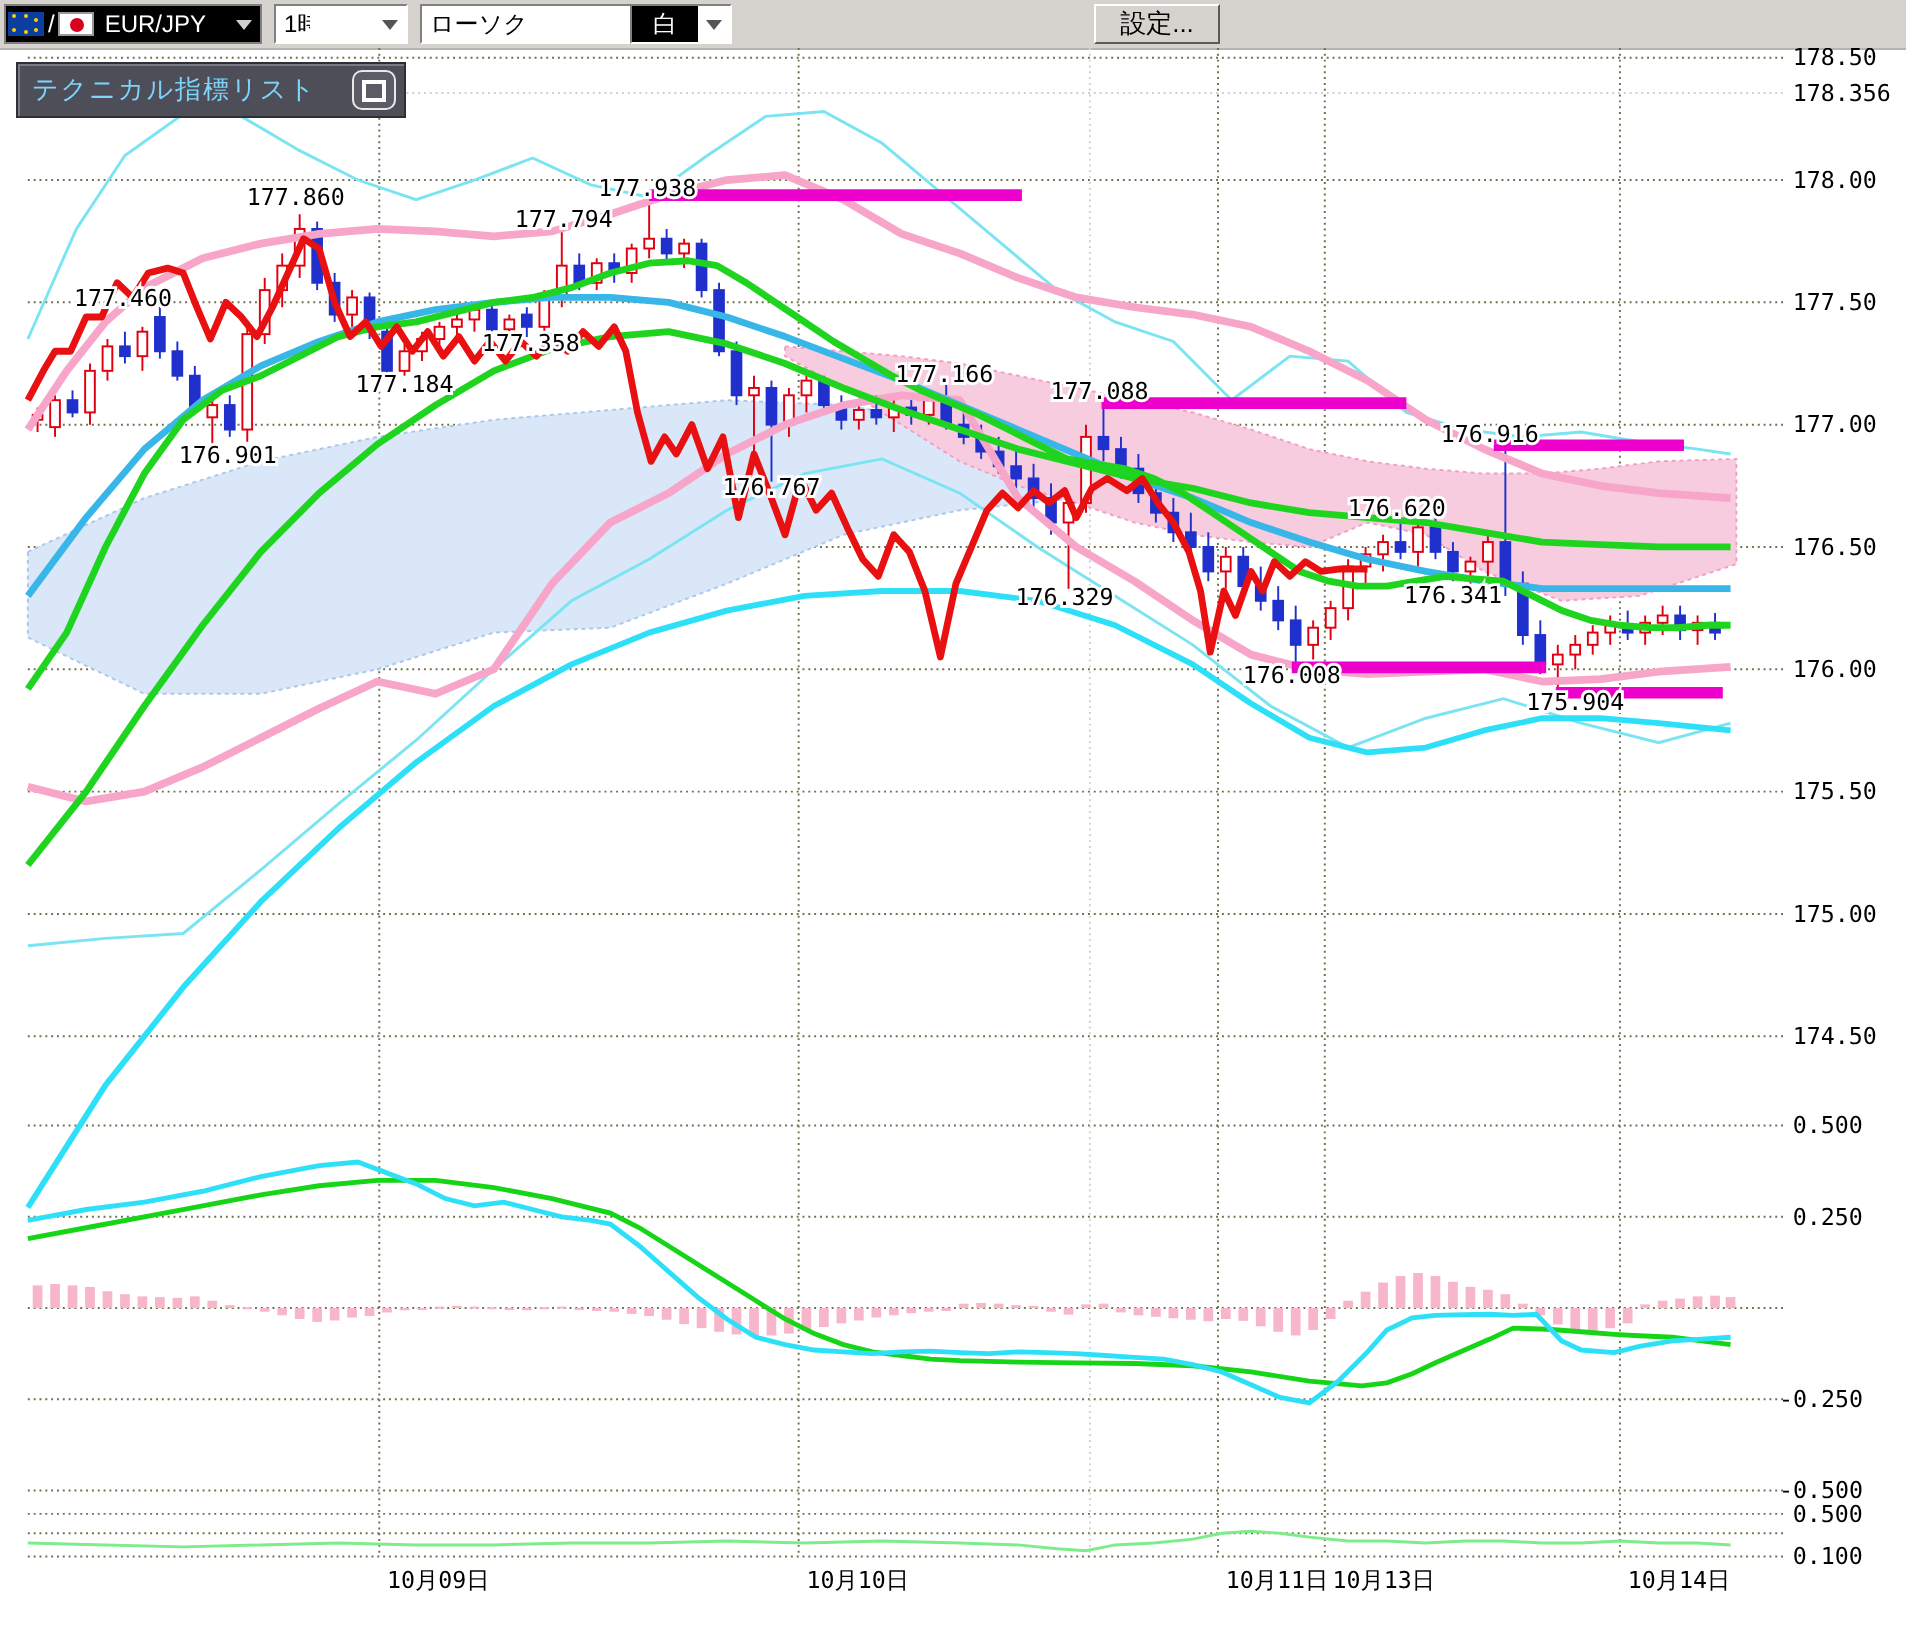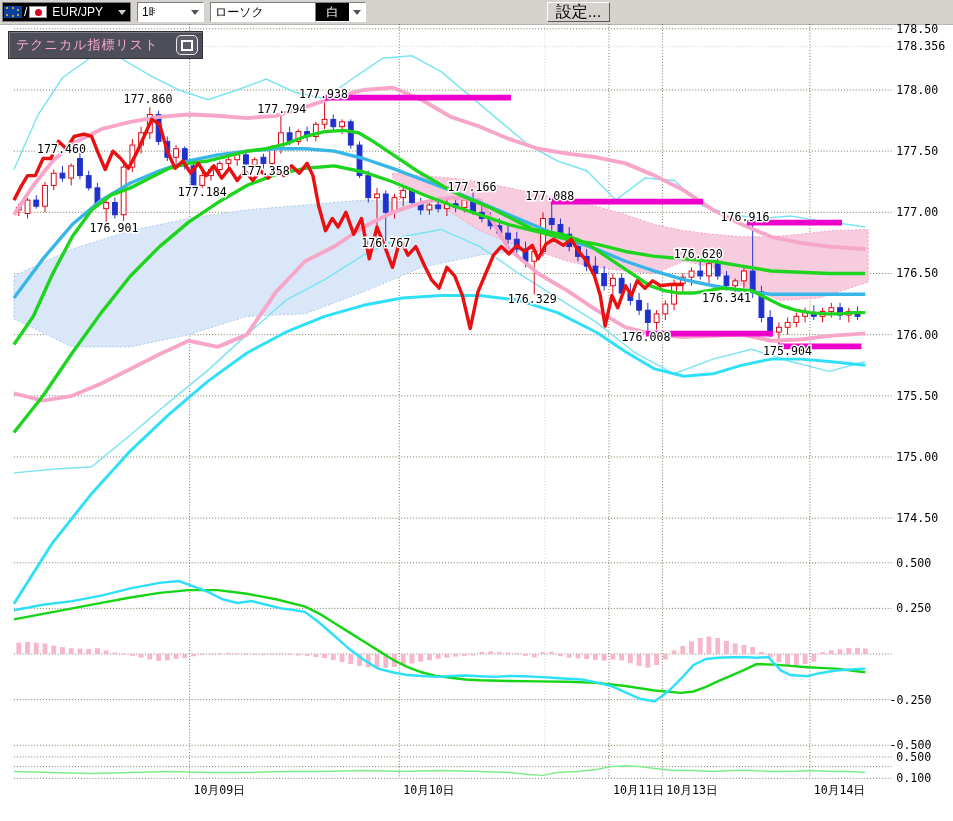--- a/index.html
+++ b/index.html
@@ -18,24 +18,24 @@
   .flag-eu{background:#0a3fa0;}
   .flag-eu i{position:absolute;width:2px;height:2px;background:#ffcc00;border-radius:50%;}
   .flag-jp{background:#fff;border:1px solid #999;box-sizing:border-box;}
   .flag-jp i{position:absolute;left:50%;top:50%;width:7px;height:7px;margin:-3.5px 0 0 -3.5px;background:#d8001e;border-radius:50%;}
   .sep{color:#fff;margin:0 1px;}
   .combo-tf{left:137px;width:67px;gap:32px;}
   .combo-type{left:210px;width:120px;}
   .combo-color{left:315px;width:51px;}
   .swatch{flex:1;height:18px;background:#000;color:#fff;text-align:center;font-size:12px;line-height:18px;}
   .field{left:371px;width:170px;padding:0 4px;font-size:12px;}
-  .btn{left:547px;width:63px;background:#d6d3ce;border:1px solid;border-color:#ffffff #5a5a5a #5a5a5a #ffffff;text-align:center;font-size:16px;cursor:default;}
+  .btn{left:547px;width:63px;background:#d6d3ce;border:1px solid;border-color:#ffffff #5a5a5a #5a5a5a #ffffff;text-align:center;font-size:13px;cursor:default;}
   
   .float-panel{position:absolute;left:8px;top:31px;width:193px;height:26px;background:#4e4e58;border:1px solid #2e2e36;box-shadow:inset 1px 1px 0 #7a7a84;display:flex;align-items:center;z-index:5;}
-  .float-panel .title{color:#f9a8d4;font-size:13px;padding-left:7px;flex:1;letter-spacing:1px;}
+  .float-panel .title{color:#7dd3fc;font-size:13px;padding-left:7px;flex:1;letter-spacing:1px;}
   .restore-btn{width:20px;height:18px;margin-right:4px;background:#5c5c66;border:1px solid #e8e8e8;border-radius:5px;display:flex;align-items:center;justify-content:center;}
   .restore-btn b{display:block;width:8px;height:7px;border:2px solid #fff;background:transparent;}
   
   #chart{position:absolute;left:0;top:24px;}
   text{font-family:"DejaVu Sans Mono","DejaVu Sans",monospace;}
 </style>
 </head>
 <body>
 
 <div class="toolbar">

